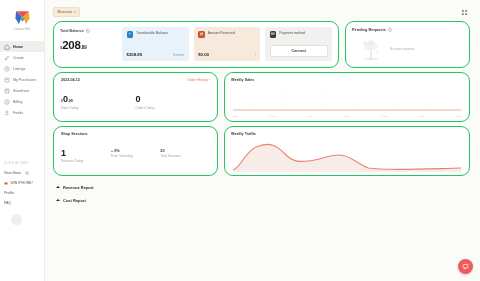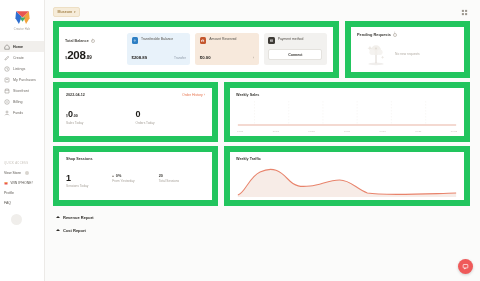--- a/index.html
+++ b/index.html
@@ -73,23 +73,22 @@
     background: #f6ecd9; border: 1px solid #eddfc4;
     color: #a4824a; font-size: 3.6px; font-weight: bold;
     border-radius: 2px; padding: 1.8px 3.5px; white-space: nowrap;
   }
   .top-badge .chev { font-size: 3px; line-height: 1; }
   .topbar-spacer { flex: 1; }
   .top-right-ico { width: 7px; height: 7px; margin-right: 2px; }
   .top-right-ico svg { width: 7px; height: 7px; display: block; }
 
   .card {
-    background: #ffffff; border: 6px solid #22c55e;
-    border-radius: 0;
-    align-items: center;
+    background: #ffffff; border: 1px solid #22c55e;
+    border-radius: 9px;
   }
 
   .row1 { display: flex; gap: 6px; margin-top: 3px; }
   .balance-card { flex: 1 1 auto; padding: 5px 6px 6px; display: flex; gap: 6px; }
   .bal-left { width: 56px; flex: 0 0 56px; padding-top: 2px; }
   .bal-head {
     display: flex; align-items: center; gap: 2px;
     font-size: 3.7px; color: #4d4a45; font-weight: bold; white-space: nowrap;
   }
   .info-ico {

